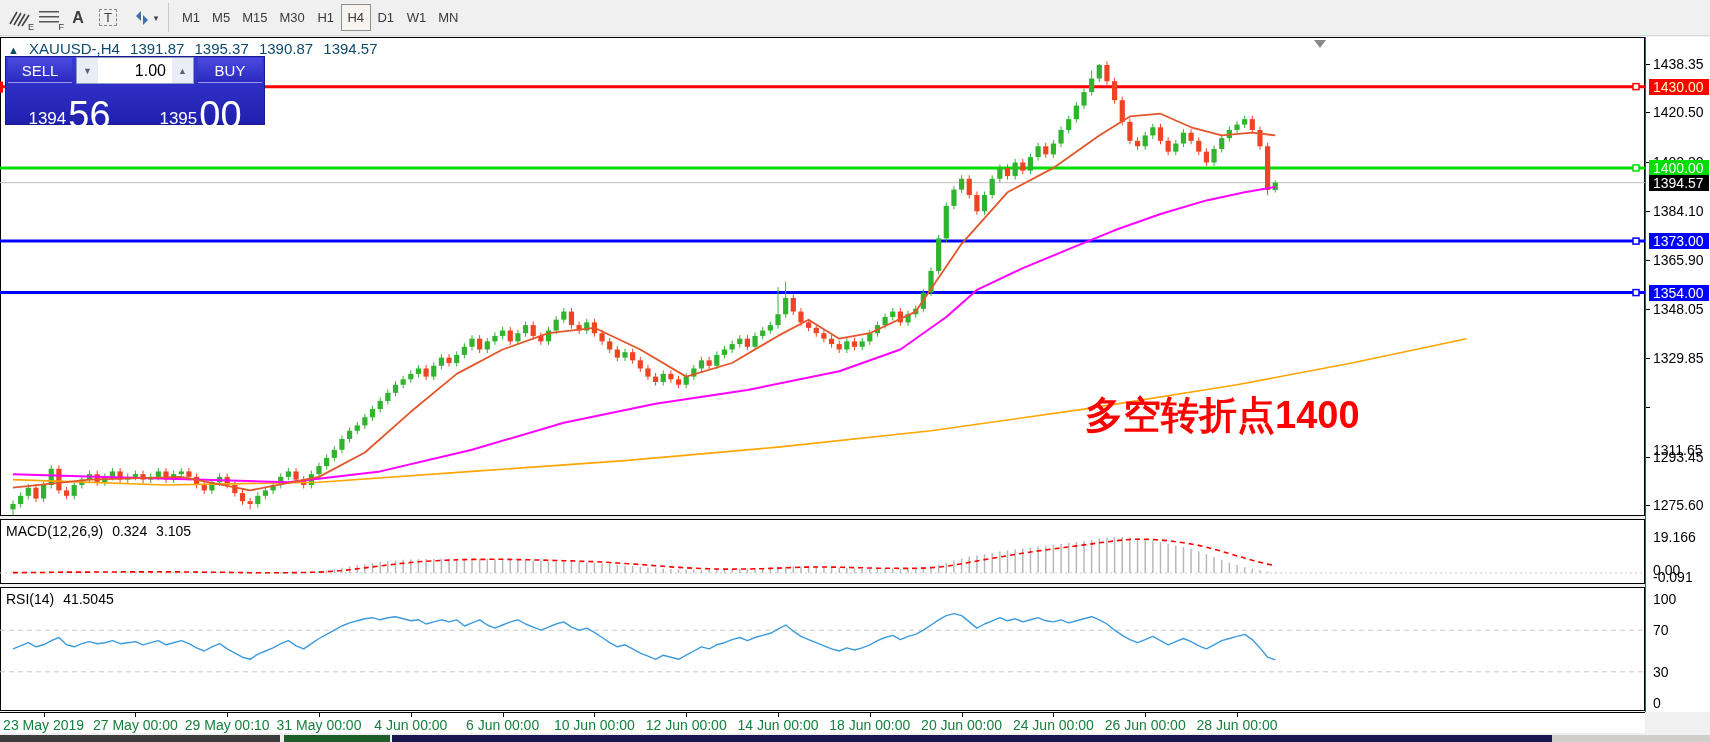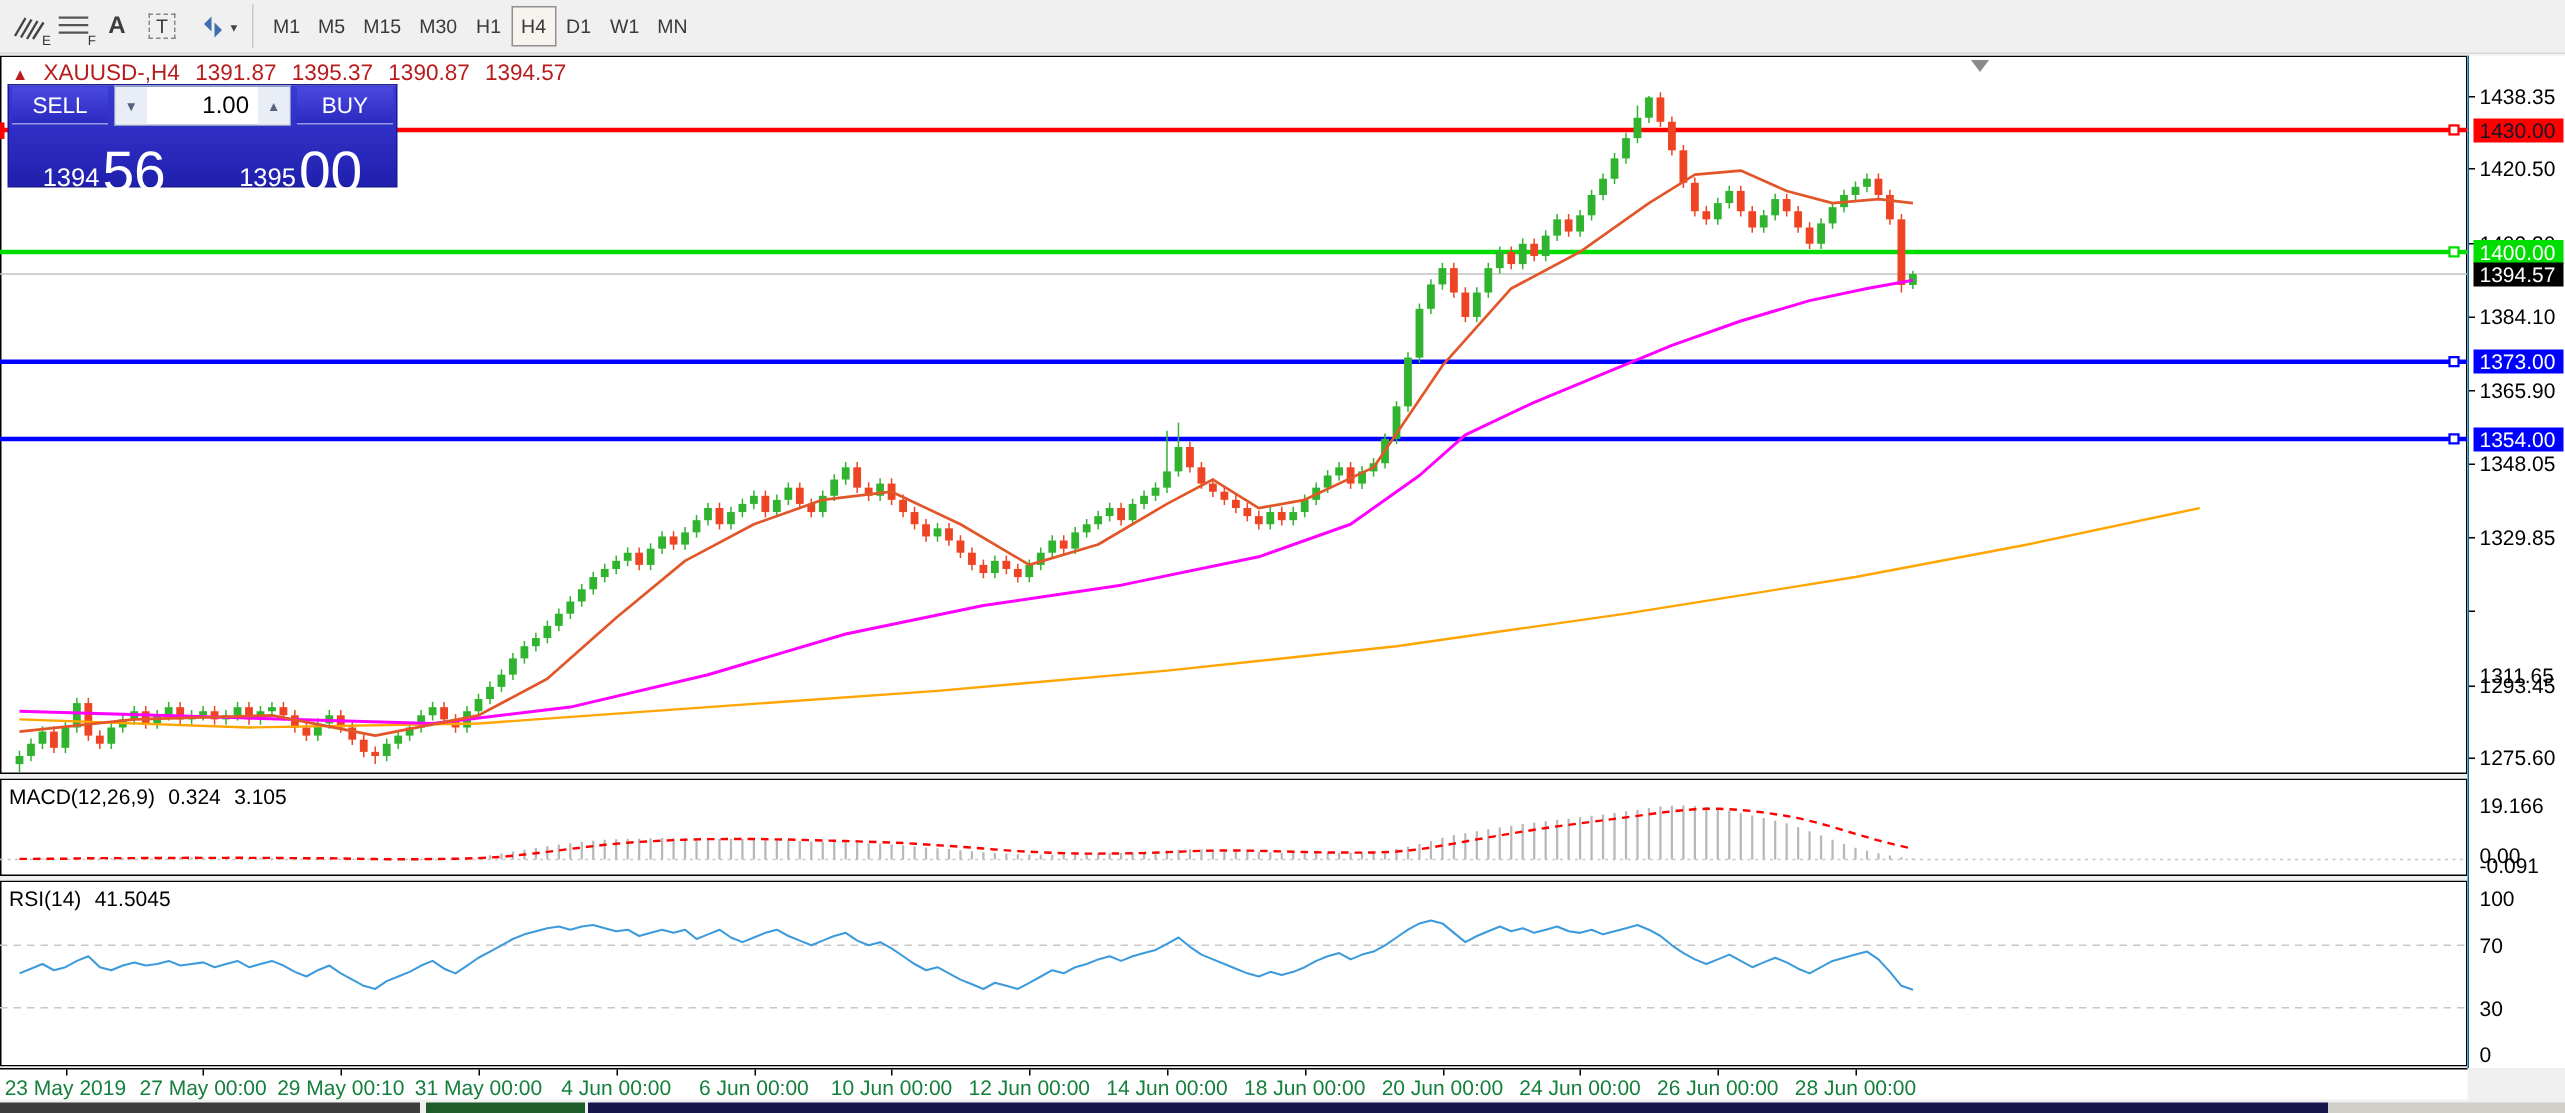--- a/index.html
+++ b/index.html
@@ -14,21 +14,21 @@
   .tf-btn { min-width:30px; padding:0 5px; height:27px; display:flex; align-items:center; justify-content:center;
             font-size:13px; color:#3a3a3a; cursor:pointer; border:1px solid transparent; }
   .tf-btn.active { border:1px solid #8f8f8f; background:#f7f3ef; }
   .toolbar-sep { position:absolute; left:168px; top:3px; width:1px; height:29px; background:#c8c8c8; }
   svg { display:block; }
   #price-axis { position:absolute; left:1645px; top:37px; width:65px; height:675px; background:#ffffff; border-left:1px solid #0369a1; }
   .ptick { position:absolute; left:7px; font-size:14px; color:#000; white-space:nowrap; }
   .ptickmark { position:absolute; left:0; width:4px; height:1px; background:#000; }
   .pbadge { position:absolute; left:3px; width:60px; height:16px; font-size:14px; color:#fff; display:flex; align-items:center; padding-left:4px; white-space:nowrap; }
 
-  #chart-header { position:absolute; left:8px; top:40px; font-size:15px; color:#b91c1c; }
+  #chart-header { position:absolute; left:8px; top:40px; font-size:15px; color:#0c4a6e; }
   #chart-header span { margin-right:6px; }
 
   
   #trade-panel { position:absolute; left:5px; top:56px; width:260px; height:69px;
                  background:linear-gradient(#3a3ad6,#2020ae); border:1px solid #1a1a90; }
   #tp-row1 { position:absolute; left:0; top:0; width:100%; height:27px; display:flex; align-items:center; }
   .tp-btn { width:64px; height:25px; margin:1px 2px; display:flex; align-items:center; justify-content:center;
             color:#fff; font-size:15px; background:linear-gradient(#4a4ae0,#2a2ac0); border-bottom:1px solid #9a9ae8; cursor:pointer; }
   #tp-spin { flex:1; height:27px; display:flex; align-items:center; background:#fff; border:1px solid #8e9ac4; margin:0 2px; }
   .spin-btn { width:21px; height:100%; background:#e9edf6; display:flex; align-items:center; justify-content:center;
@@ -477,20 +477,21 @@
         <span class="big">56</span>
       </div>
       <div id="tp-gap"></div>
       <div class="tp-price">
         <span class="small">1395</span>
         <span class="big">00</span>
       </div>
     </div>
   </div>
 
+  <div id="annotation">多空转折点1400</div>
   <div id="shift-marker"></div>
 
   <svg id="macd-svg" style="position:absolute;left:0;top:519px" width="1645" height="65">
       <rect x="0.5" y="0.5" width="1644" height="64" fill="#ffffff" stroke="#000000"></rect>
       <line x1="0" y1="54" x2="1645" y2="54" stroke="#c8c8c8" stroke-dasharray="2 3"></line>
       <line x1="13" y1="54" x2="13" y2="53.6244" stroke="#b8b8b8" stroke-width="1.5"></line>
       <line x1="20.65" y1="54" x2="20.65" y2="53.4366" stroke="#b8b8b8" stroke-width="1.5"></line>
       <line x1="28.3" y1="54" x2="28.3" y2="53.2488" stroke="#b8b8b8" stroke-width="1.5"></line>
       <line x1="35.95" y1="54" x2="35.95" y2="53.4366" stroke="#b8b8b8" stroke-width="1.5"></line>
       <line x1="43.6" y1="54" x2="43.6" y2="53.2488" stroke="#b8b8b8" stroke-width="1.5"></line>
@@ -688,21 +689,21 @@
       <div class="ptickmark" style="top: 271.713px;"></div>
       <div class="ptick" style="top: 263.713px;">1348.05</div>
       <div class="ptickmark" style="top: 321.035px;"></div>
       <div class="ptick" style="top: 313.035px;">1329.85</div>
       <div class="ptickmark" style="top: 370.357px;"></div>
       <div class="ptick" style="top: 362.357px; margin-top: 43px;">1311.65</div>
       <div class="ptickmark" style="top: 419.679px;"></div>
       <div class="ptick" style="top: 411.679px;">1293.45</div>
       <div class="ptickmark" style="top: 468.053px;"></div>
       <div class="ptick" style="top: 460.053px;">1275.60</div>
-      <div class="pbadge" style="top: 41.6285px; background: rgb(255, 0, 0); color: #0f172a;">1430.00</div>
+      <div class="pbadge" style="top: 41.6285px; background: rgb(255, 0, 0); color: #fef9c3;">1430.00</div>
       <div class="pbadge" style="top: 122.928px; background: rgb(0, 221, 0); color: rgb(255, 255, 255);">1400.00</div>
       <div class="pbadge" style="top: 137.644px; background: rgb(0, 0, 0); color: rgb(255, 255, 255);">1394.57</div>
       <div class="pbadge" style="top: 196.098px; background: rgb(0, 0, 255); color: rgb(255, 255, 255);">1373.00</div>
       <div class="pbadge" style="top: 247.588px; background: rgb(0, 0, 255); color: rgb(255, 255, 255);">1354.00</div>
       <div class="ptick" style="top: 492.006px;">19.166</div>
       <div class="ptick" style="top: 525px;">0.00</div>
       <div class="ptick" style="top: 532.171px;">-0.091</div>
       <div class="ptick" style="top: 554px;">100</div>
       <div class="ptick" style="top: 585.2px;">70</div>
       <div class="ptick" style="top: 626.8px;">30</div>

